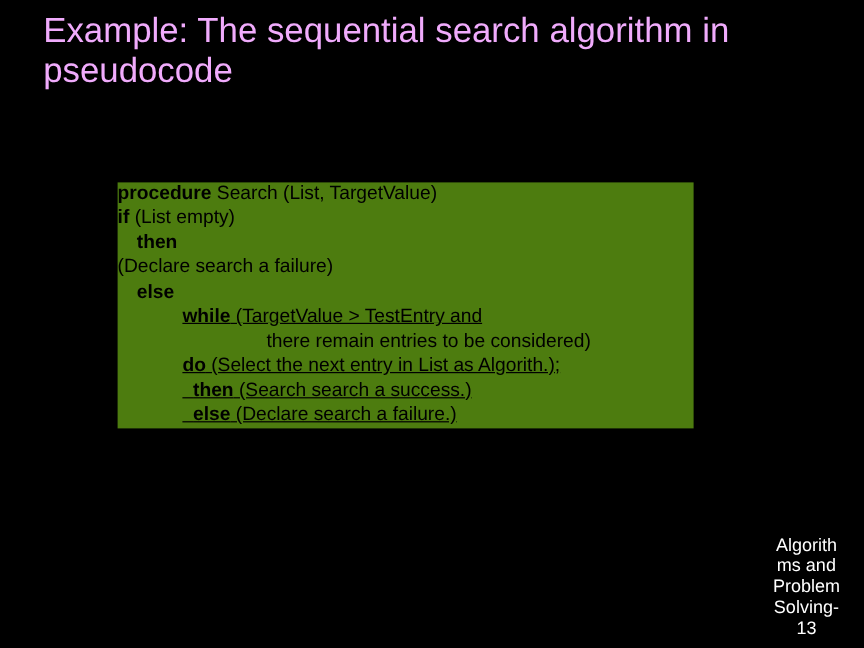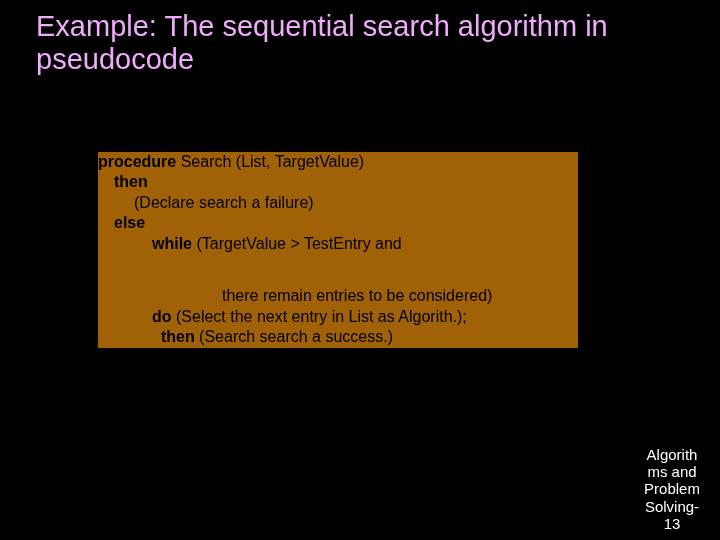--- a/index.html
+++ b/index.html
@@ -25,63 +25,65 @@
     color: #f0abfc;
     font-size: 29px;
     font-weight: 400;
     line-height: 1.15;
   }
   .code-block {
     position: absolute;
     left: 98px;
     top: 152px;
     width: 480px;
-    background: #a16207;
+    background: #4d7c0f;
     color: #000;
     font-family: Arial, Helvetica, sans-serif;
     font-size: 16px;
     line-height: 1.28;
     padding: 0;
   }
   .code-block .line {
     white-space: pre;
   }
   .kw { font-weight: 700; }
   .i0 { padding-left: 0px; }
   .i1 { padding-left: 16px; }
-  .i2 { padding-left: 36px; }
-  .i3 { padding-left: 54px; }
-  .i3c { padding-left: 124px; margin-top: 32px; }
+  .i2 { }
+  .i3 { padding-left: 54px; text-decoration: underline; }
+  .i3c { padding-left: 124px; }
   .footer {
     position: absolute;
     right: 18px;
     bottom: 8px;
     width: 60px;
     color: #fff;
     font-size: 15px;
     text-align: center;
     line-height: 1.15;
   }
 </style>
 </head>
 <body>
 
 <div class="slide">
 
   <div class="title">Example: The sequential search algorithm in pseudocode</div>
 
   <div class="code-block">
     <div class="line i0"><span class="kw">procedure</span><span> Search (List, TargetValue)</span></div>
+    <div class="line i0"><span class="kw">if</span><span> (List empty)</span></div>
     <div class="line i1"><span class="kw">then</span></div>
     <div class="line i2"><span>(Declare search a failure)</span></div>
     <div class="line i1"><span class="kw">else</span></div>
     <div class="line i3"><span class="kw">while</span><span> (TargetValue &gt; TestEntry and</span></div>
     <div class="line i3c"><span>there remain entries to be considered)</span></div>
     <div class="line i3"><span class="kw">do</span><span> (Select the next entry in List as Algorith.);</span></div>
     <div class="line i3">  <span class="kw">then</span><span> (Search search a success.)</span></div>
+    <div class="line i3">  <span class="kw">else</span><span> (Declare search a failure.)</span></div>
   </div>
 
   <div class="footer">Algorith
 ms and
 Problem
 Solving-
 13</div>
 
 </div>
 

